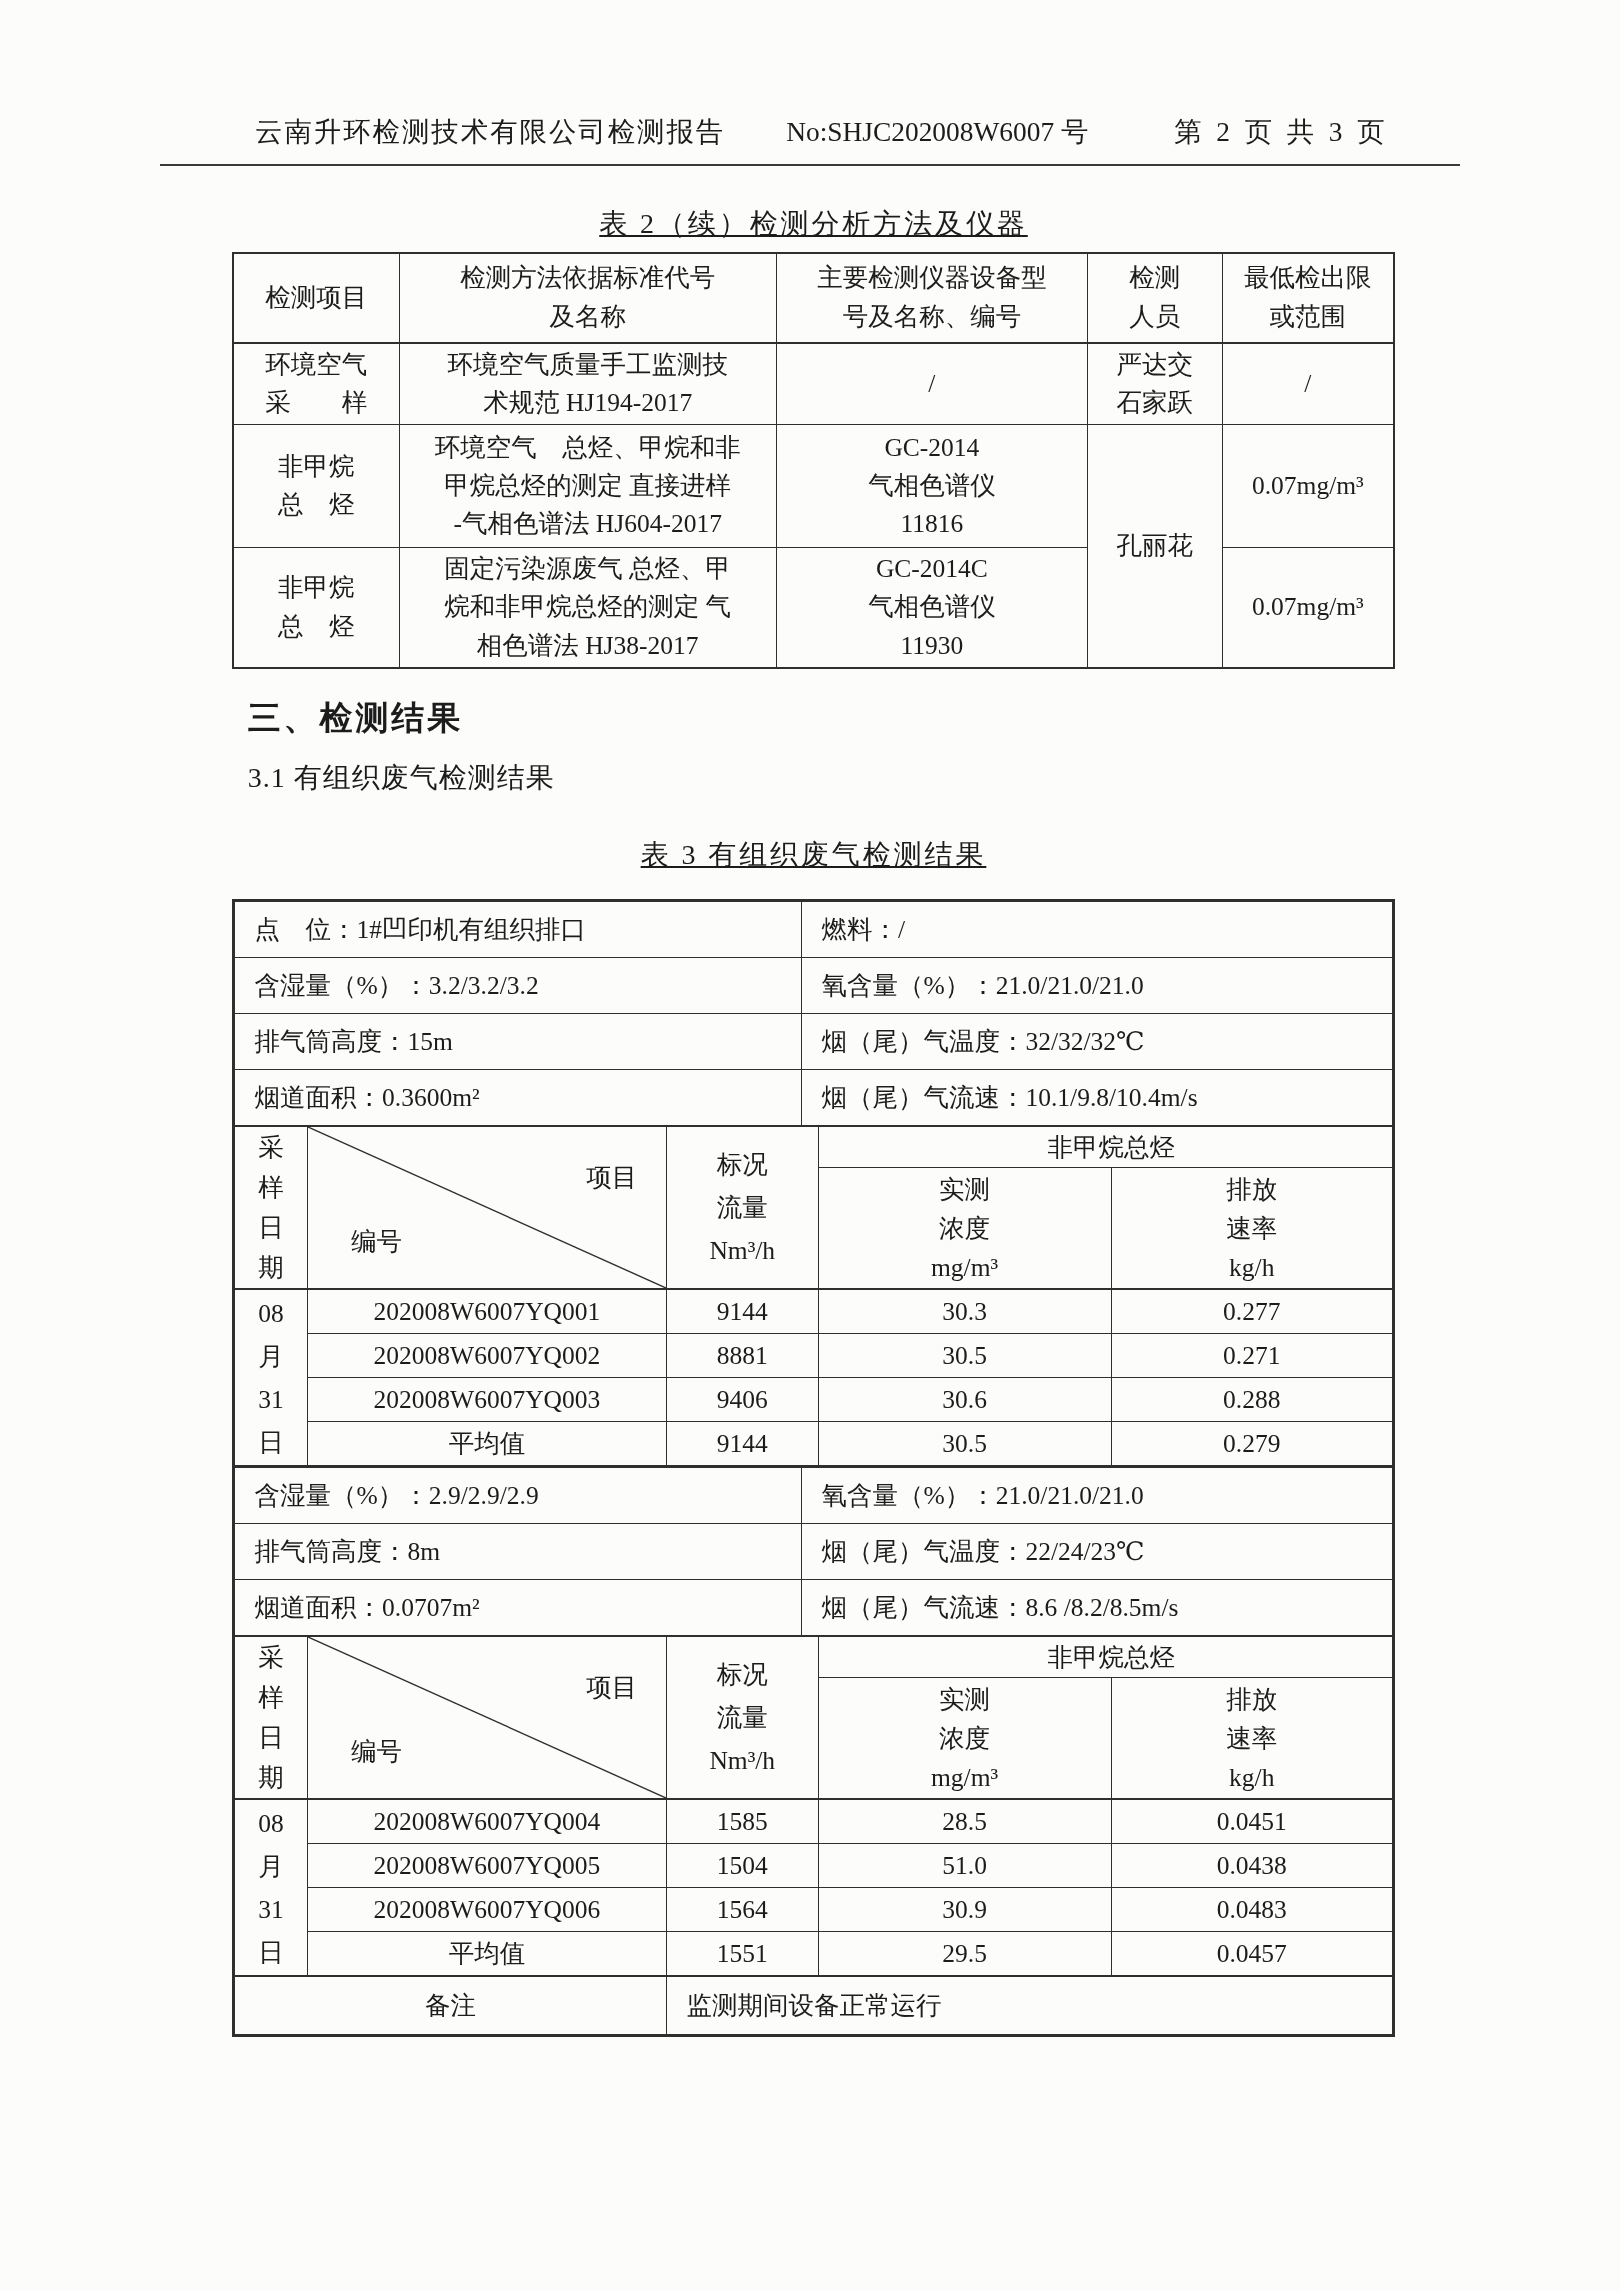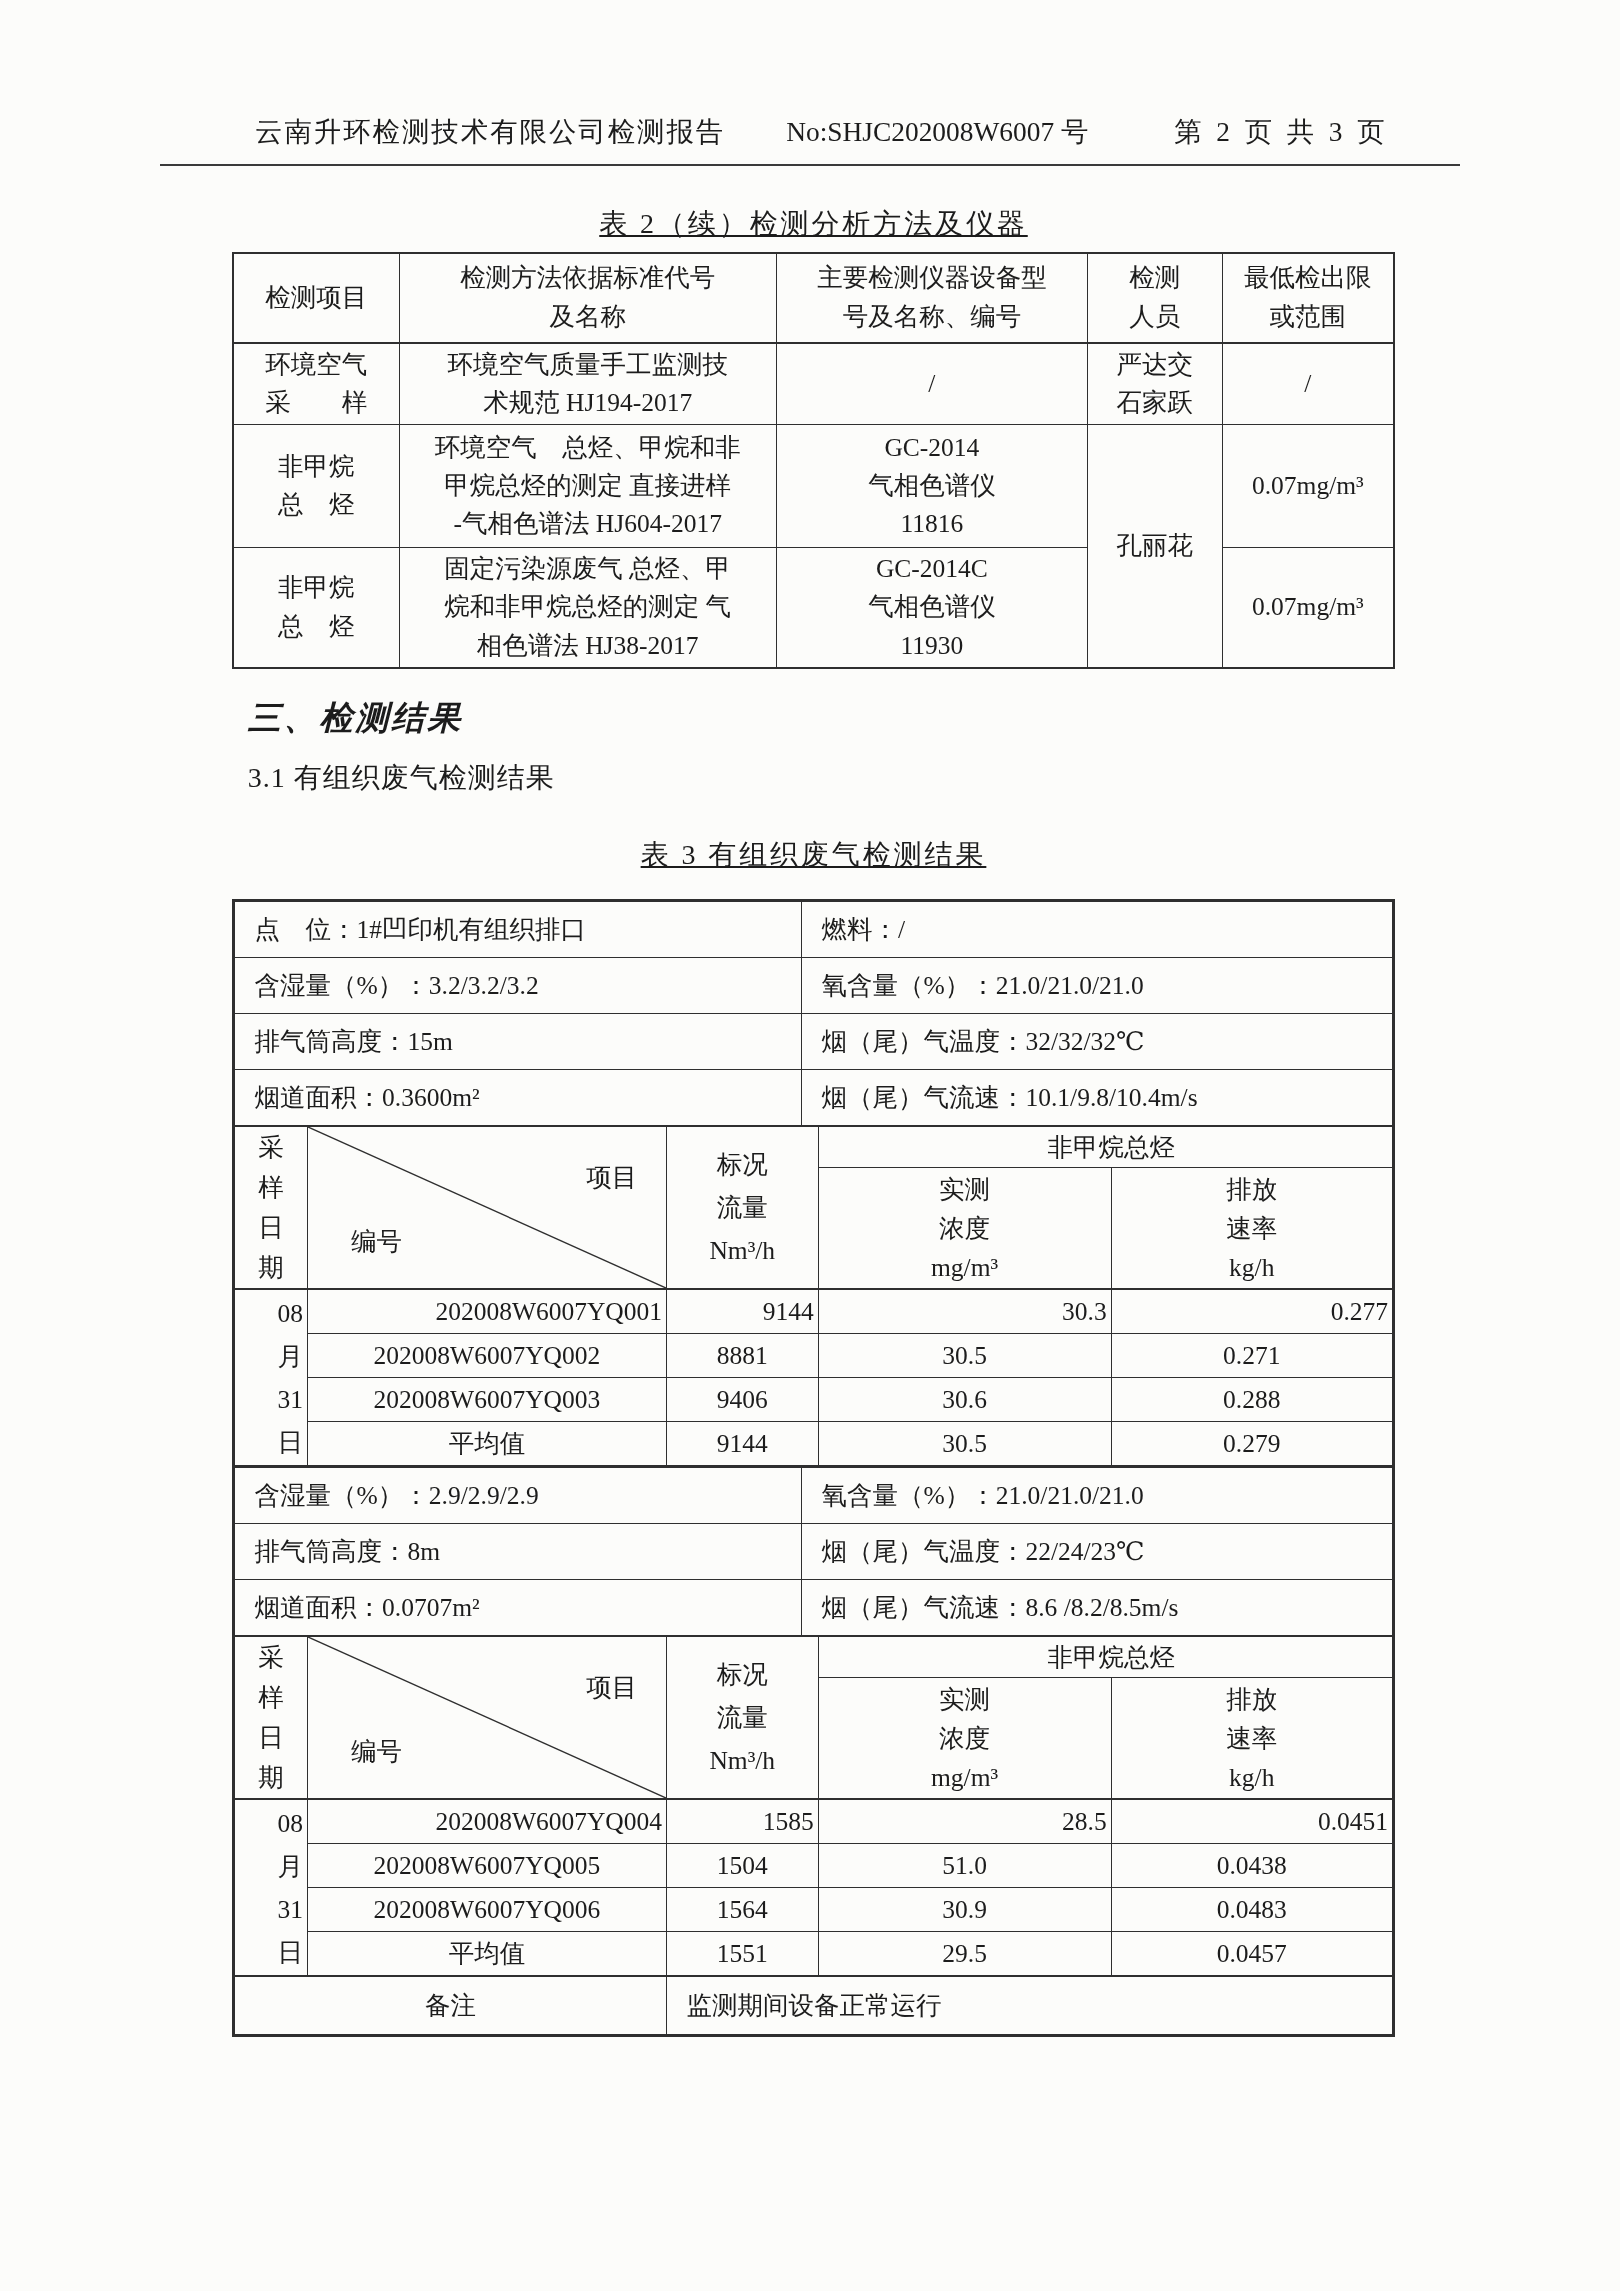--- a/index.html
+++ b/index.html
@@ -24,41 +24,41 @@
   .t2{width:100%;margin-top:9px;border:2px solid #2f2f2f;table-layout:fixed;}
   .t2 td{
     border:1px solid #2f2f2f;text-align:center;vertical-align:middle;
     font-size:25.5px;line-height:1.5;white-space:pre-line;padding:2px 7.8px;
   }
   .t2 .t2-head td{height:84px;border-bottom-width:2.9px;}
   .t2 .t2-r1 td{height:74px;}
   .t2 .t2-r2 td{height:118px;}
   .t2 .t2-r3 td{height:110px;}
   
-  .sec-heading{font-size:33px;font-weight:bold;letter-spacing:2.9px;margin:27.4px 0 0 15.7px;font-style:italic;}
+  .sec-heading{font-size:33px;font-weight:bold;letter-spacing:2.9px;margin:27.4px 0 0 15.7px;}
   .sec-sub{font-size:28px;letter-spacing:1px;margin:17.6px 0 0 15.7px;}
   
   .t3wrap{margin-top:25.5px;border:2px solid #2f2f2f;background:#fcfcfa;}
   .t3wrap table{width:100%;table-layout:fixed;}
   .t3wrap td{border:1px solid #2f2f2f;vertical-align:middle;font-size:25.5px;}
   .t3info td{height:51px;text-align:left;padding:2px 7.8px 2px 19.6px;white-space:pre-line;}
   .t3info .c0{width:46.5%;}
   .t3info.info2{border-top:2.9px solid #2f2f2f;}
   .t3data td{text-align:center;padding:0 3.9px;}
   .t3data .h-group{height:39px;padding-left:16px;}
   .t3data .h-sub{height:120px;white-space:pre-line;line-height:39px;}
   .h-date{white-space:pre-line;line-height:40px;font-size:25.5px;}
   .h-flow{white-space:pre-line;line-height:43px;}
   .h-diag{padding:0 !important;}
   .diag-inner{position:relative;height:161px;width:100%;}
   .diag-inner svg{position:absolute;left:0;top:0;width:100%;height:100%;display:block;}
   .diag-top{position:absolute;top:20%;right:8%;}
   .diag-bottom{position:absolute;top:60%;left:12%;}
   .t3data .d-row td{height:43px;}
-  .t3data .first-data td{border-top-width:2.9px;text-align:right;}
+  .t3data .first-data td{border-top-width:2.9px;}
   .datecell{white-space:pre-line;line-height:43px;}
   .note-row td{height:57px;border-top-width:2px;}
   .note-value{text-align:left !important;padding-left:19.6px !important;}
 </style>
 </head>
 <body>
 
 <div class="page">
 
   <header class="doc-header">

